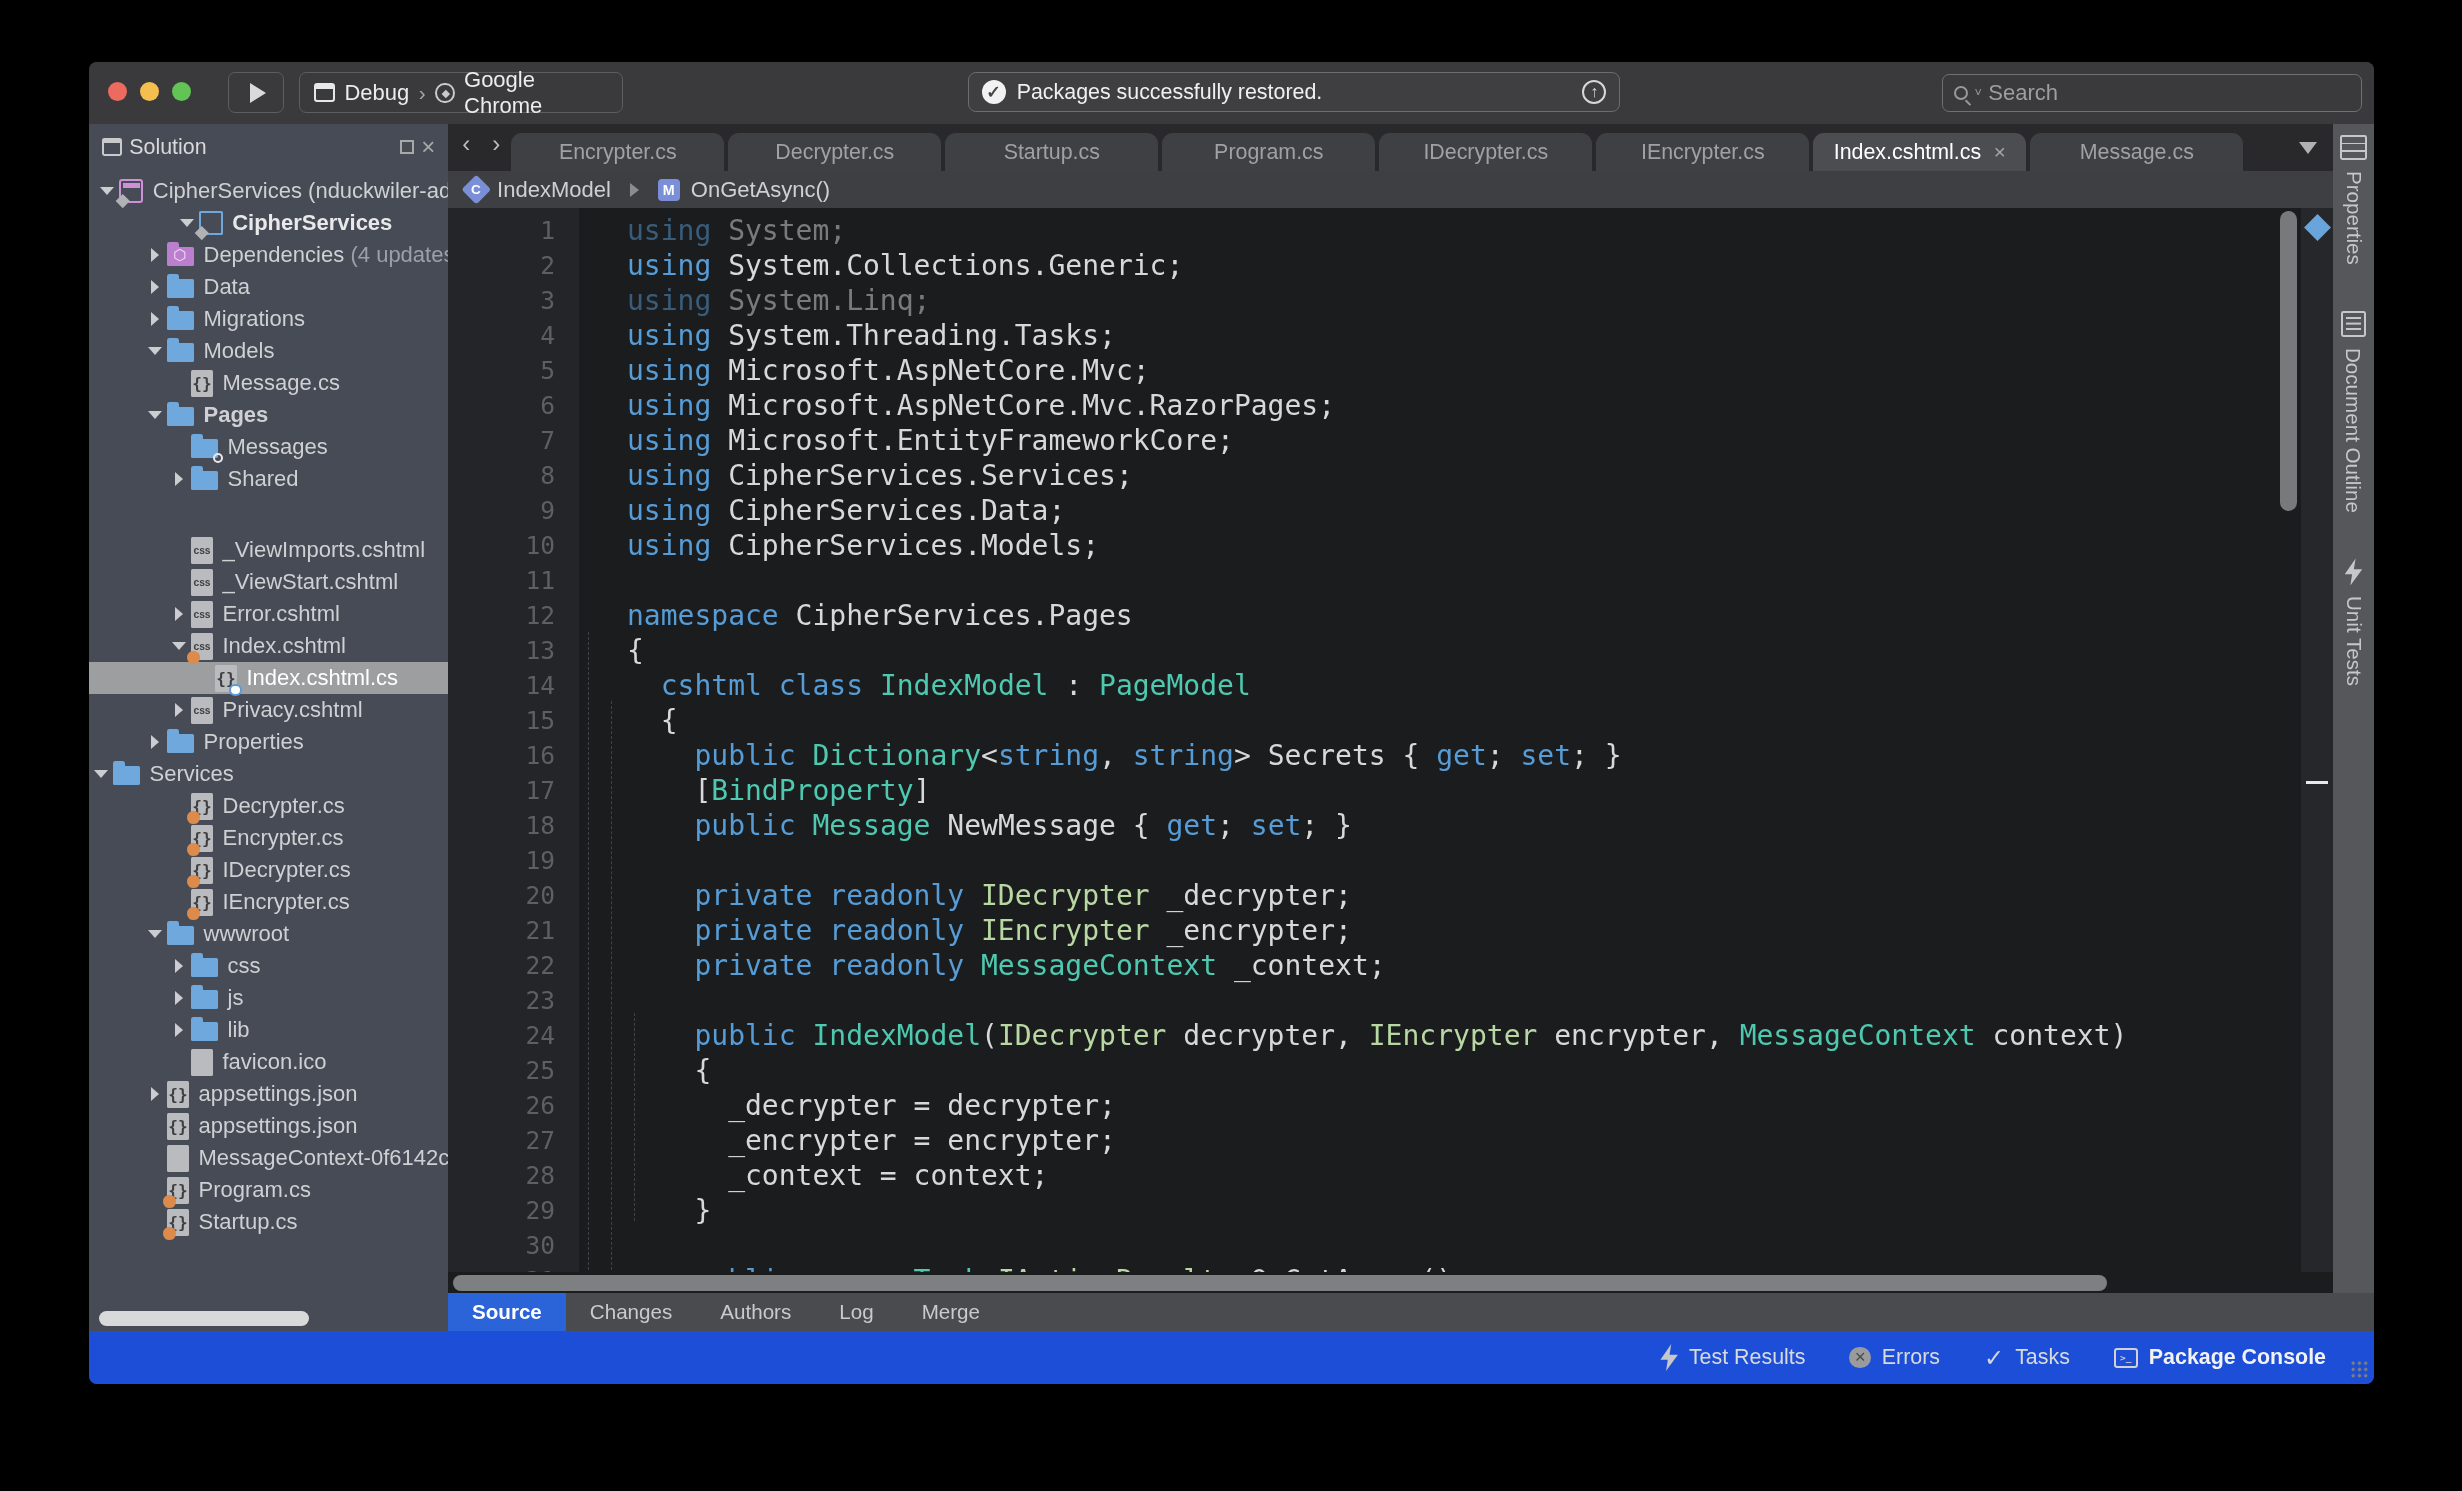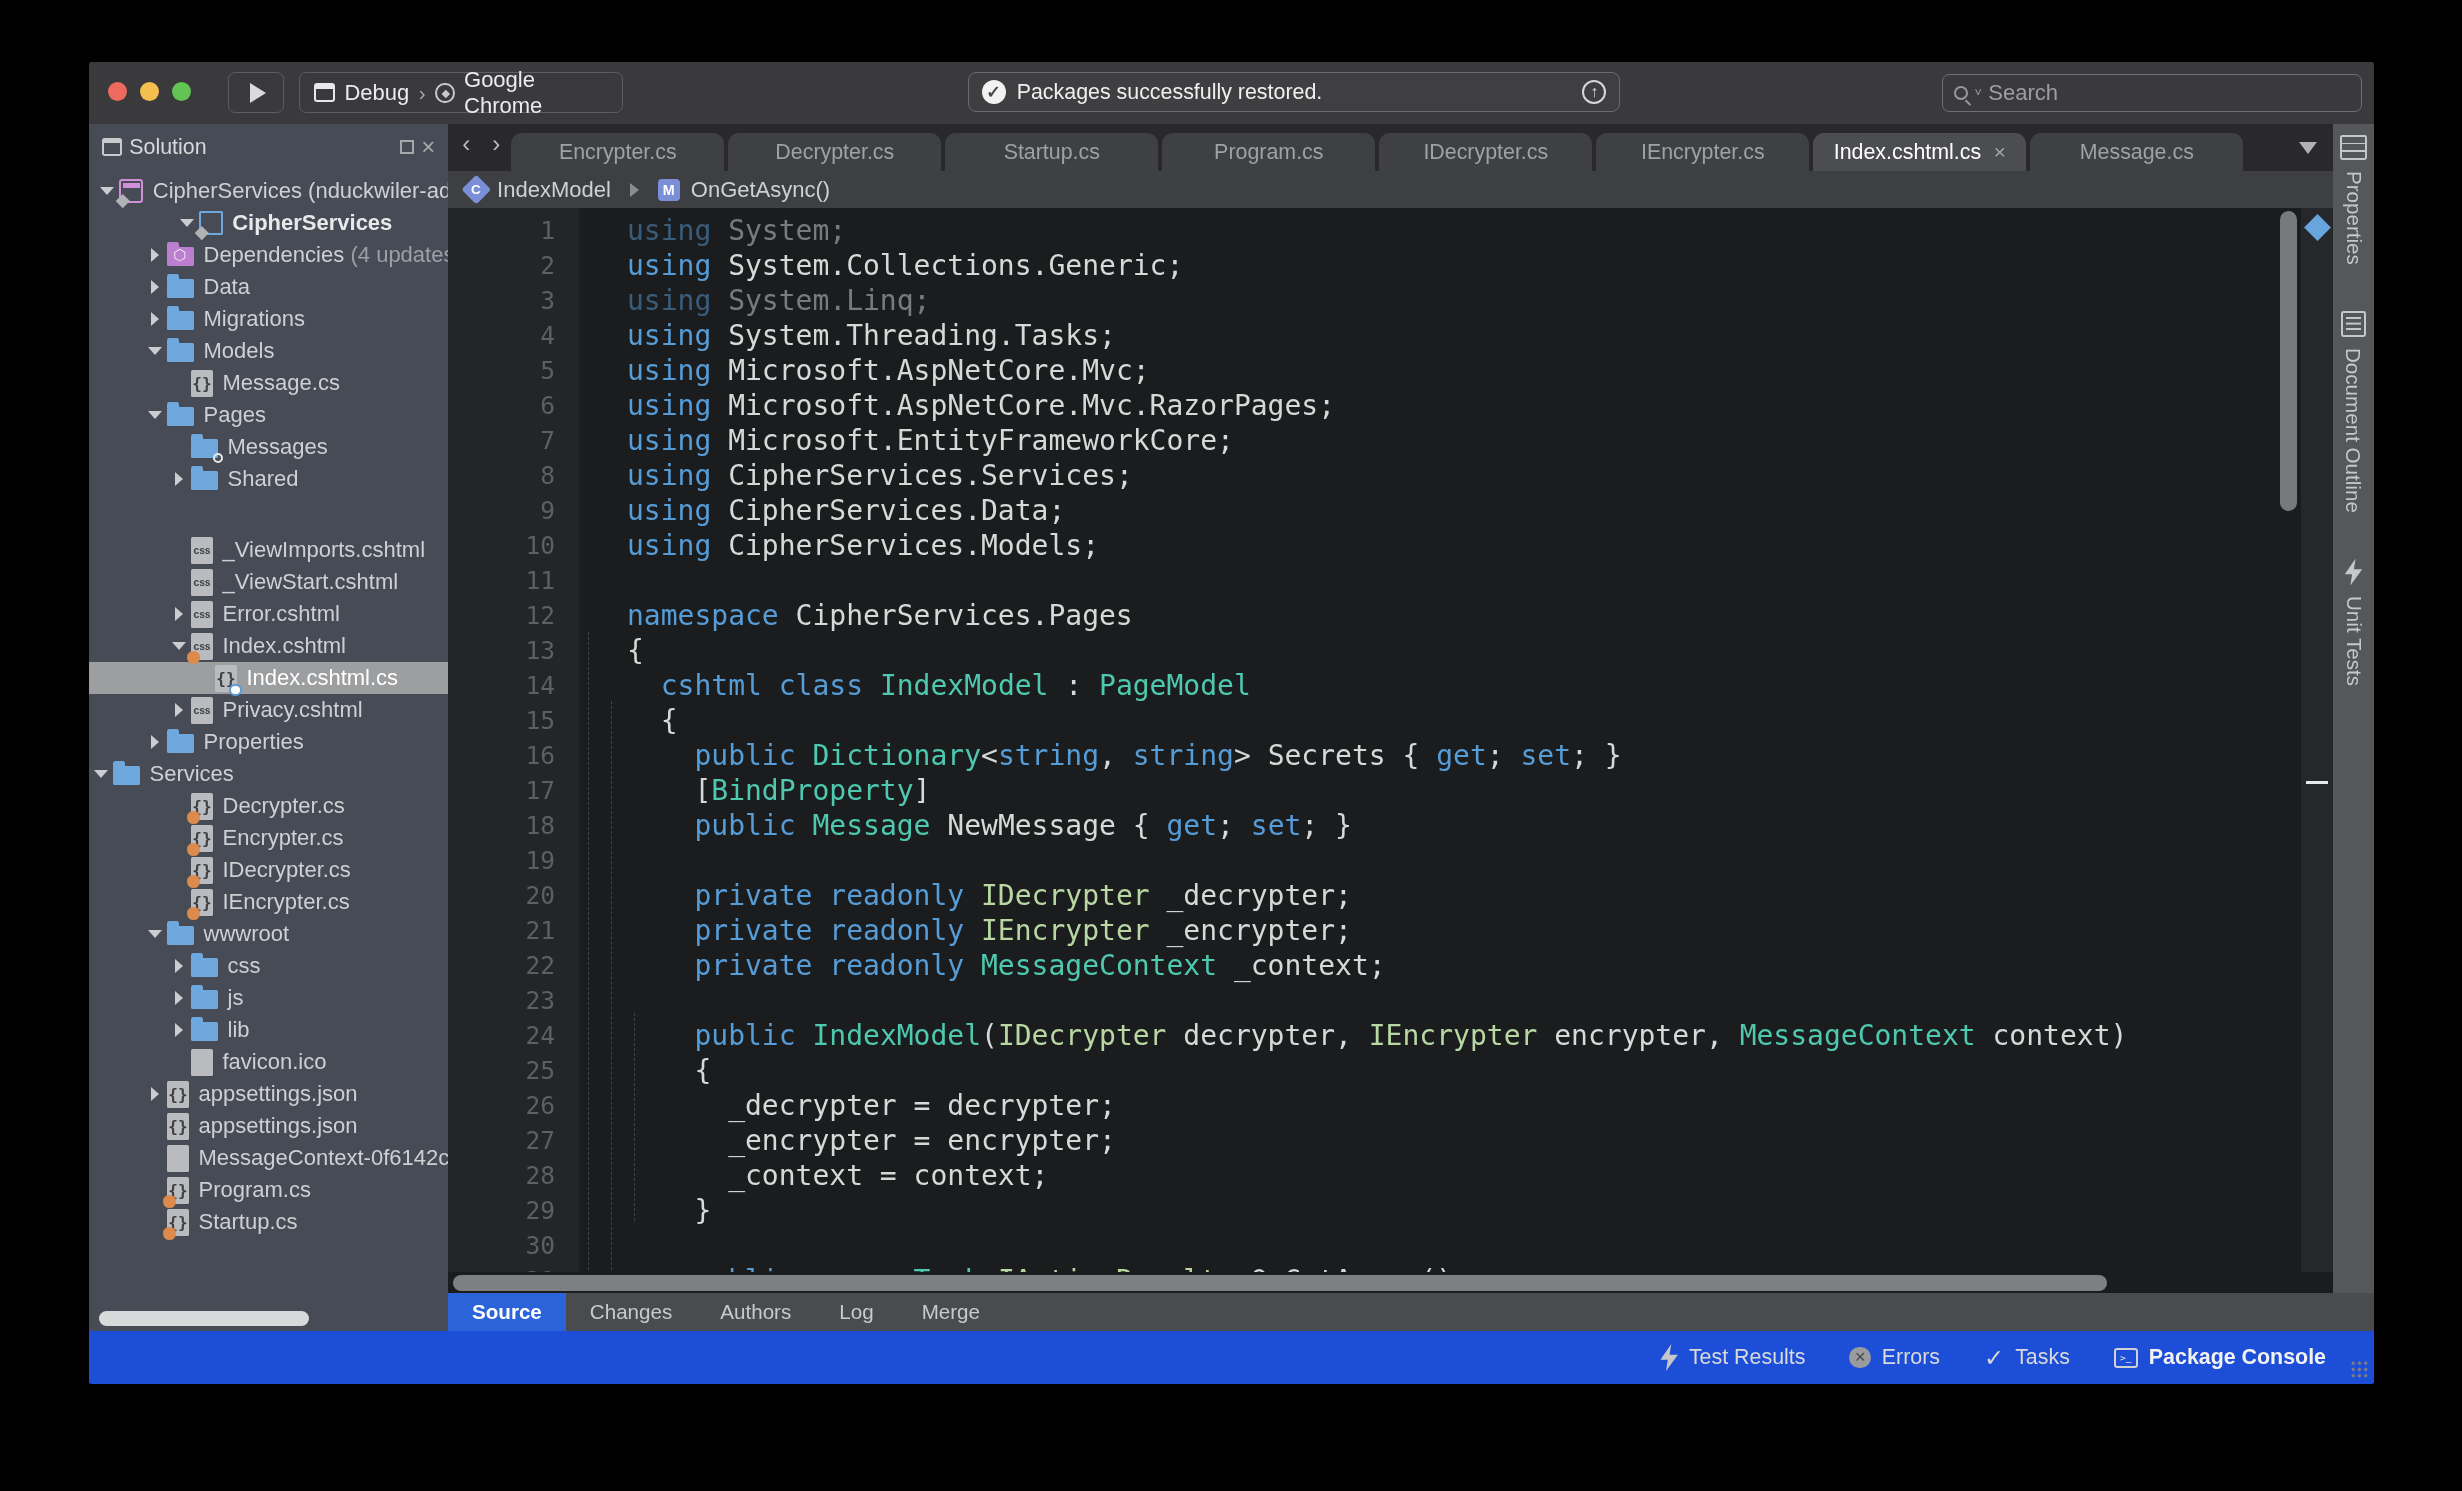--- a/index.html
+++ b/index.html
@@ -1,19 +1,19 @@
 <!DOCTYPE html>
 <html style="font-size:12.7px"><head>
 <meta charset="utf-8">
 <style>
   * { margin:0; padding:0; box-sizing:border-box; }
   html,body { width:2462px; height:1491px; background:#000; font-family:"Liberation Sans", sans-serif; overflow:hidden; }
 
   .window { position:absolute; left:89px; top:62px; width:2285px; height:1322px;
-            background:#3a3a3c; border-radius:3px; overflow:hidden; }
+            background:#3a3a3c; border-radius:8px; overflow:hidden; }
 
   
   .titlebar { position:relative; height:62px; background:#3a3a3c; }
   .tl { position:absolute; top:20px; width:19px; height:19px; border-radius:50%; }
   .tl.red{ left:19px; background:#ec6a5e; } .tl.yellow{ left:51px; background:#f4bf4f; } .tl.green{ left:83px; background:#61c454; }
   .tbtn { position:absolute; top:10.3px; height:41px; border:1.6px solid #5d5e60; border-radius:7.1px;
           display:flex; align-items:center; color:#ececee; font-size:22px; }
   .run-btn { left:139px; width:56px; justify-content:center; }
   .play-tri { width:0; height:0; border-left:16px solid #d9dadc; border-top:10.3px solid transparent; border-bottom:10.3px solid transparent; margin-left:3.2px;}
   .scheme { left:210px; width:324px; padding:0 14.3px; gap:9.5px; }
@@ -231,21 +231,21 @@
               <span class="exp-d"></span>
             </span>
             <span class="ticon i-folder"></span>
             <span class="lbl">Models</span>
           </div>
           <div class="trow" style="padding-left: 78px;">
             <span class="expander"></span>
             <span class="ticon i-cs"></span>
             <span class="lbl">Message.cs</span>
           </div>
-          <div class="trow" style="padding-left: 54px;">
+          <div class="trow" style="padding-left: 54px; font-weight: bold;">
             <span class="expander">
               <span class="exp-d"></span>
             </span>
             <span class="ticon i-folder"></span>
             <span class="lbl">Pages</span>
           </div>
           <div class="trow" style="padding-left: 78px;">
             <span class="expander"></span>
             <span class="ticon i-folder">
               <span class="badge b-ring"></span>

